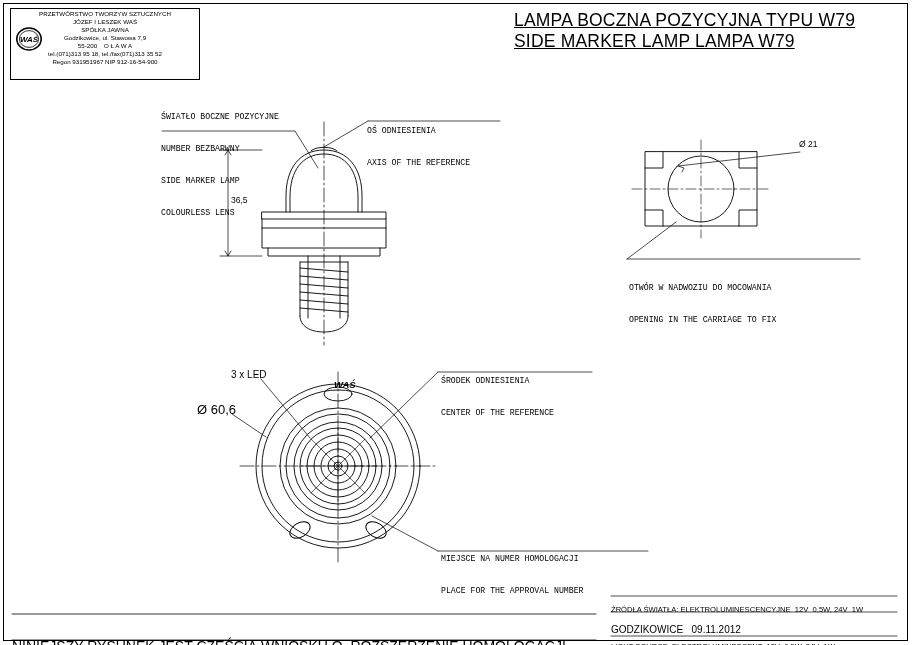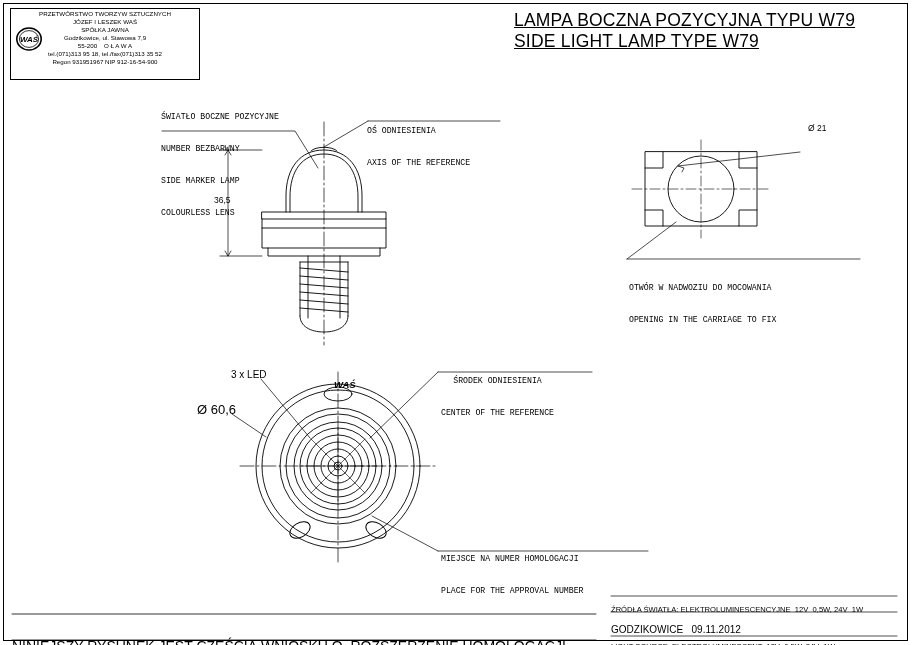--- a/index.html
+++ b/index.html
@@ -58,26 +58,26 @@
   #maintitle div { white-space: pre; }
 
   
   .callout { font-size: 8.2px; line-height: 1.3; }
   .callout div { white-space: pre; font-family: Liberation Mono, monospace; }
 
   #label-lens { left: 161px; top: 91px; }
   #label-axis { left: 367px; top: 105px; }
   #label-hole { left: 629px; top: 262px; }
   #label-led  { left: 231px; top: 369px; font-size: 10px; }
-  #label-center { left: 441px; top: 355px; text-align: center; }
+  #label-center { left: 441px; top: 355px; }
   #label-approval { left: 441px; top: 533px; }
   #label-d606 { left: 197px; top: 403px; font-size: 13px; }
-  #label-d21  { left: 799px; top: 124px; font-size: 8.5px; margin-left: 9px; }
+  #label-d21  { left: 799px; top: 140px; font-size: 8.5px; }
   #label-was  { left: 334px; top: 380px; font-size: 9.5px; font-weight: bold; font-style: italic; }
-  #label-365  { left: 214px; top: 196px; font-size: 8.5px; }
+  #label-365  { left: 231px; top: 196px; font-size: 8.5px; }
 
   
   #bottom-left { left: 12px; top: 594px; font-size: 14px; line-height: 1.5; }
   #bottom-left div { white-space: pre; }
   #bottom-right { left: 611px; top: 580px; font-size: 7.6px; line-height: 1.6; }
   #bottom-right div { white-space: pre; }
   #bottom-date { left: 611px; top: 624px; font-size: 10px; }
 
   svg { position: absolute; left: 0; top: 0; }
 </style>
@@ -101,21 +101,21 @@
   </div>
 
   <svg class="abs" id="logo" width="26" height="26" viewBox="0 0 26 26">
     <ellipse cx="13" cy="13" rx="12.2" ry="11" fill="none" stroke="#000" stroke-width="1.6"></ellipse>
     <ellipse cx="13" cy="13" rx="9.6" ry="8.4" fill="none" stroke="#000" stroke-width="0.8"></ellipse>
     <text x="13" y="16" text-anchor="middle" font-family="'Liberation Sans', sans-serif" font-size="8" font-weight="bold" font-style="italic" fill="#000">WAŚ</text>
   </svg>
 
   <div class="abs" id="maintitle">
     <div class="u">LAMPA BOCZNA POZYCYJNA TYPU W79</div>
-    <div class="u">SIDE LIGHT LAMP TYPE W79</div>
+    <div class="u">SIDE MARKER LAMP LAMPA W79</div>
   </div>
 
   <svg width="913" height="645" viewBox="0 0 913 645">
     <g fill="none" stroke="#000" stroke-width="0.9" stroke-linejoin="round" stroke-linecap="round">
 
       <g>
         <path d="M286 212 L286 196 C286 168 300 150 324 150 C348 150 362 168 362 196 L362 212"></path>
         <path d="M290 212 L290 197 C290 171 302 154 324 154 C346 154 358 171 358 197 L358 212"></path>
 
         <path d="M311 151 C315 146 333 146 337 151"></path>

